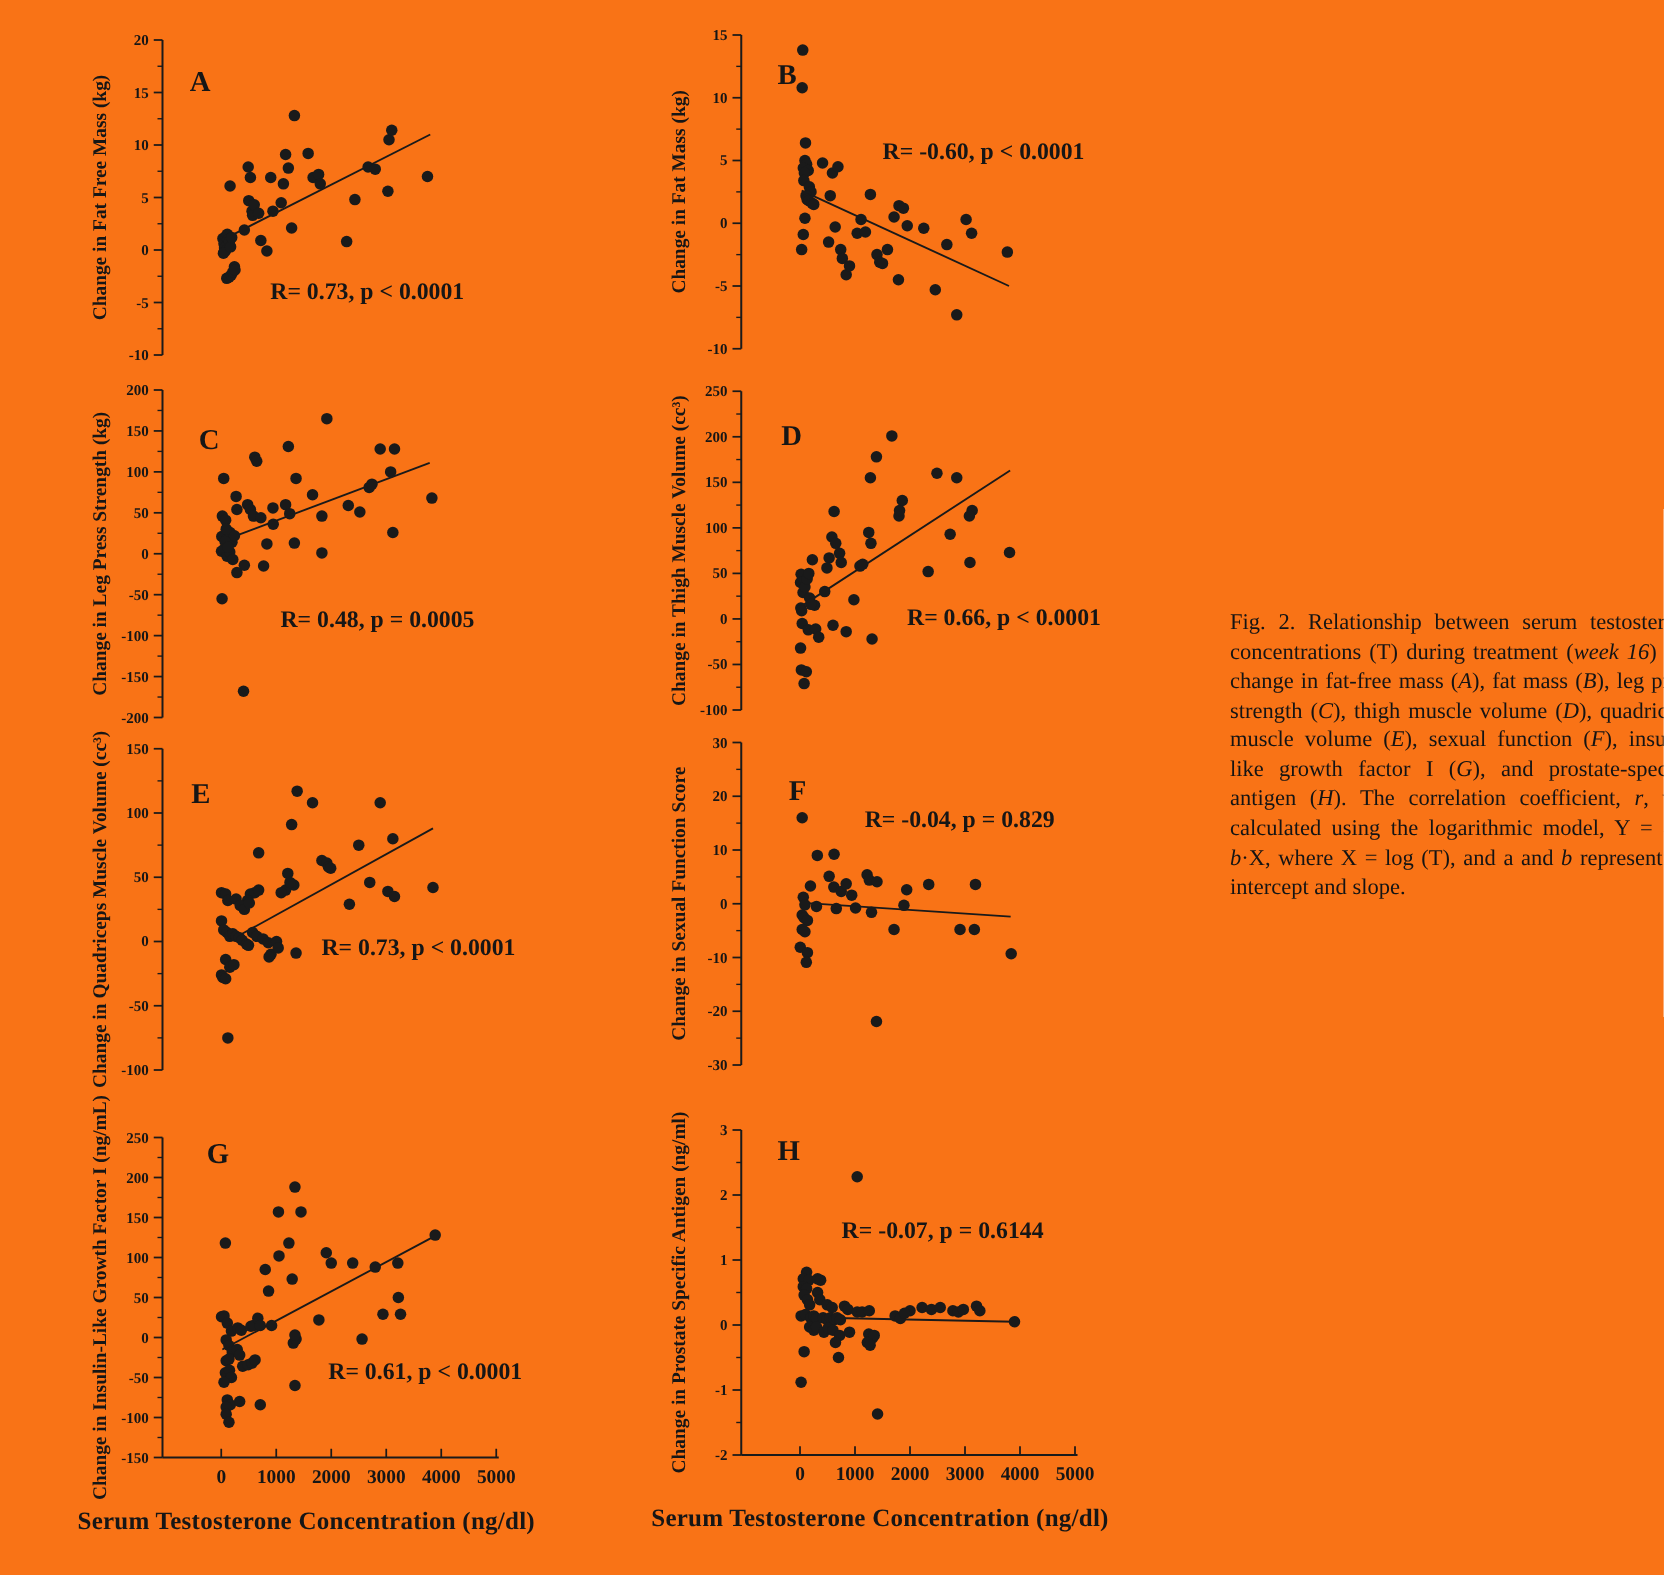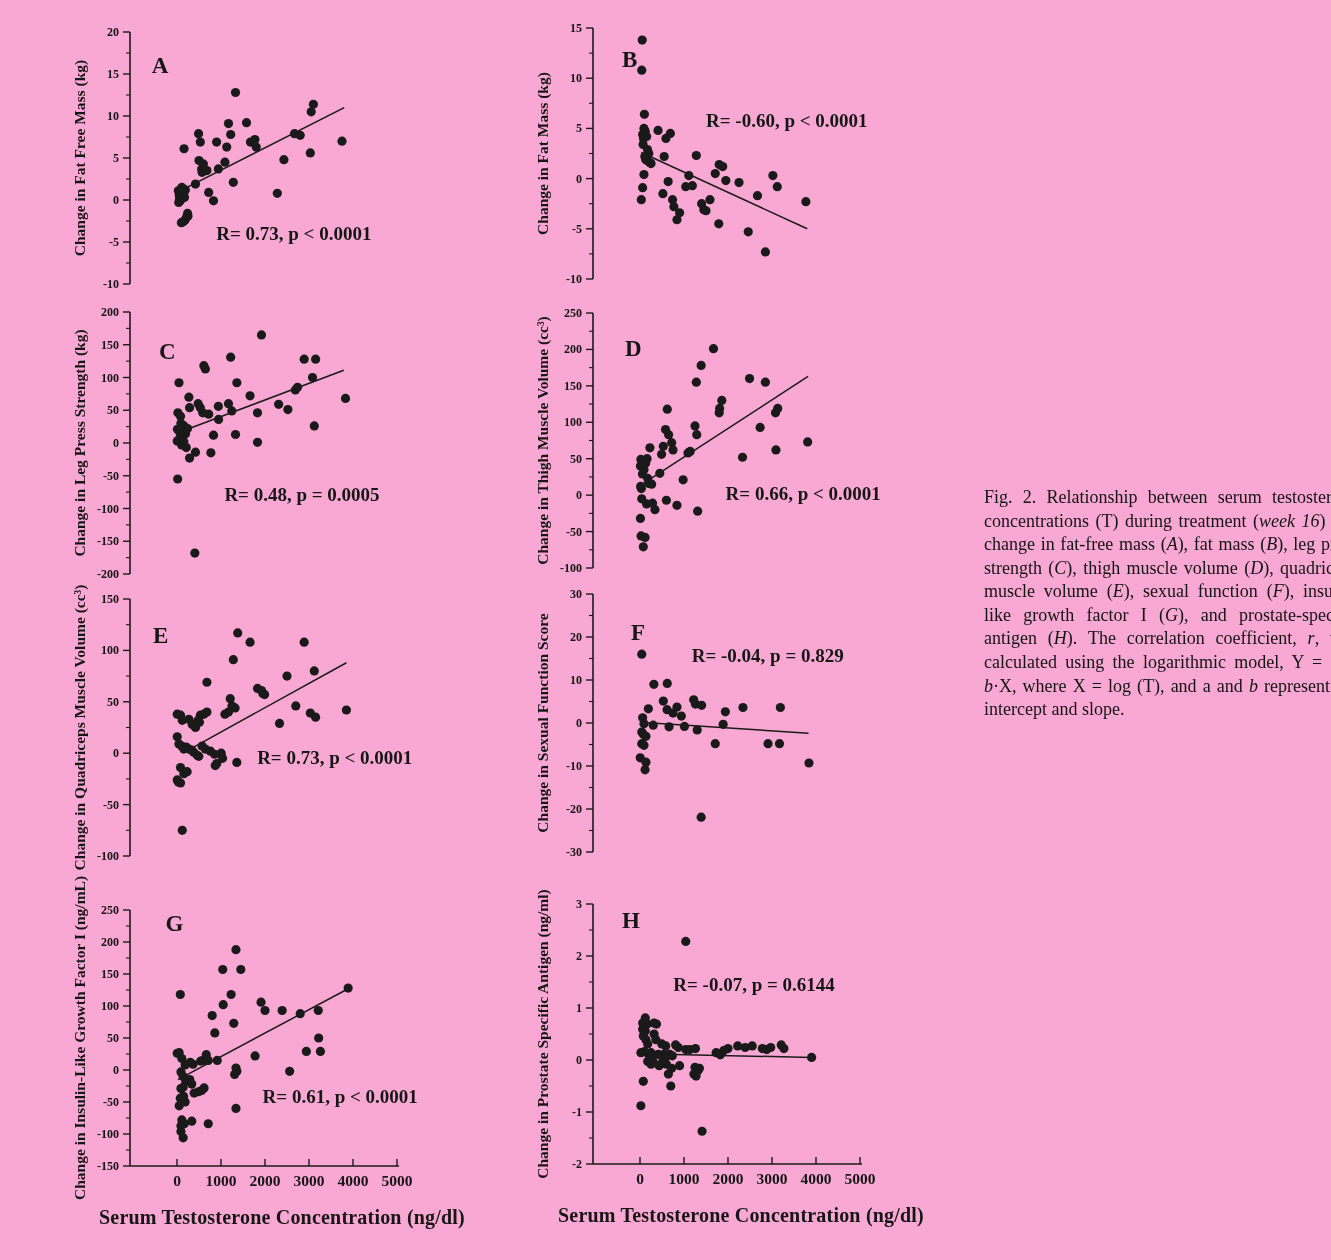--- a/index.html
+++ b/index.html
@@ -1,26 +1,26 @@
 <!DOCTYPE html>
 <html><head>
 <meta charset="utf-8">
 <style>
   html,body{margin:0;padding:0;background:#ffffff;}
-  .page{position:relative;width:1331px;height:1260px;background:#f9a8d4;overflow:hidden;
+  .page{position:relative;width:1331px;height:1260px;background:#f97316;overflow:hidden;
         font-family:"Liberation Serif",serif;color:#161616;}
   .panel{position:absolute;}
   svg{overflow:visible;display:block;}
   svg text{fill:#161616;}
   .tick{font:bold 12px "Liberation Serif",serif;}
   .xtick{font:bold 15.5px "Liberation Serif",serif;}
   .letter{font:bold 23px "Liberation Serif",serif;}
   .ann{font:bold 19px "Liberation Serif",serif;}
   .ylab{font:bold 15.5px "Liberation Serif",serif;}
-  .axis-title{position:absolute;width:440px;text-align:center;
+  .axis-title{position:absolute;width:440px;text-align:left;
               font:bold 20px "Liberation Serif",serif;letter-spacing:0.2px;}
   #xt-left{left:62px;top:1206px;}
   #xt-right{left:521px;top:1204px;}
   .caption{position:absolute;left:984px;top:486px;width:374px;
            font:18px/1.31 "Liberation Serif",serif;text-align:justify;color:#141414;}
 </style>
 </head>
 <body>
 
 <div class="page">

